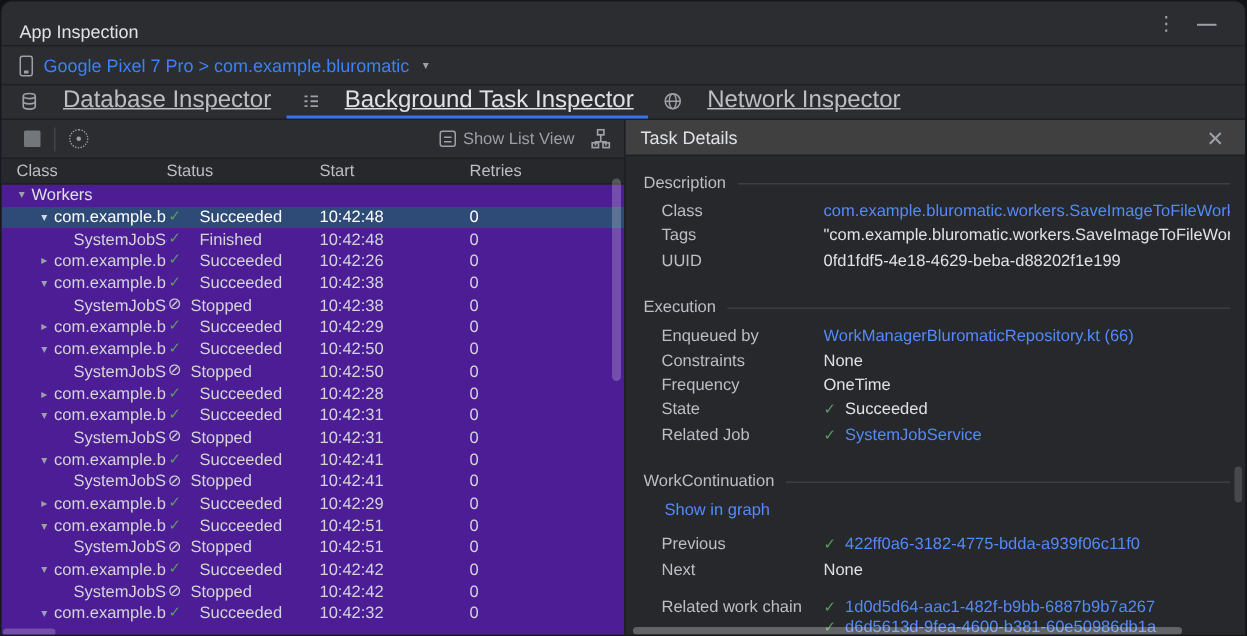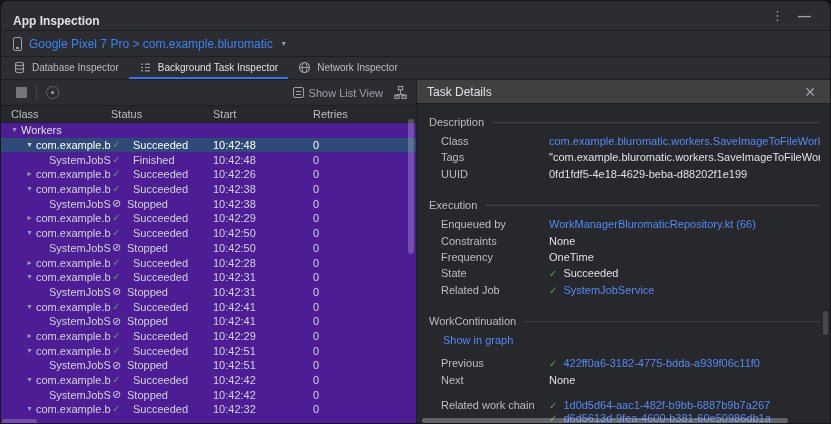--- a/index.html
+++ b/index.html
@@ -6,36 +6,36 @@
   html,body { background:#111214; }
   body { font-family:"Liberation Sans","DejaVu Sans",sans-serif; }
   .window {
     position:relative; width:831px; height:424px; overflow:hidden;
     background:#26282c; border:1px solid #17181a; border-radius:8px 8px 0 0;
     color:#dfe1e5;
   }
   
   .titlebar { height:30px; background:#2b2d30; display:flex; align-items:center;
     padding:0 12px; border-bottom:1px solid #1e1f22; }
-  .titlebar .title { font-size:12px; font-weight:bold; color:#dfe1e5;margin-top:11px; }
+  .titlebar .title { font-size:12px; font-weight:normal; color:#dfe1e5;margin-top:11px; }
   .titlebar .spacer { flex:1; }
   .tb-icon { color:#9da0a8; font-size:13px; line-height:1; padding:3px 7px; cursor:pointer; }
   .tb-icon.min { font-weight:bold; }
   
   .devicebar { height:26px; background:#2b2d30; display:flex; align-items:center;
     gap:7px; padding:0 12px; border-bottom:1px solid #1e1f22; }
   .phone-icon { width:9px; height:14px; border:1.2px solid #9da0a8; border-radius:2px; position:relative; }
   .phone-icon::after { content:""; position:absolute; left:2px; bottom:1px; right:2px; height:1.2px; background:#9da0a8; }
   .devicebar .device-text { font-size:12px; color:#3b82f6; }
   .chev-down { color:#9da0a8; font-size:8px; margin-left:2px; }
   
   .tabbar { height:23px; background:#2b2d30; display:flex; align-items:stretch;
     padding-left:2px; border-bottom:1px solid #1e1f22; }
-  .tab { display:flex; align-items:center; gap:6px; padding:0 10px; font-size:10px;
-    color:#bcbec4; border-bottom:2px solid transparent; cursor:pointer; }
+  .tab { display:flex; align-items:center; gap:16px; padding:0 10px; font-size:16px;
+    color:#bcbec4; border-bottom:2px solid transparent; cursor:pointer;text-decoration:underline; }
   .tab.active { color:#dfe1e5; border-bottom-color:#3574f0; }
   .tab svg { display:block; }
   
   .main { display:flex; height:345px; }
   .left { position:relative; width:415px; background:#4c1d95; overflow:hidden; }
   .right { position:relative; flex:1; background:#26282c; border-left:1px solid #1e1f22; overflow:hidden; }
   
   .ltoolbar { height:26px; display:flex; align-items:center; padding:0 8px 0 15px;
     border-bottom:1px solid #1e1f22; background:#2b2d30; }
   .stop-sq { width:11px; height:11px; background:#73767a; border-radius:1px; cursor:pointer; }

